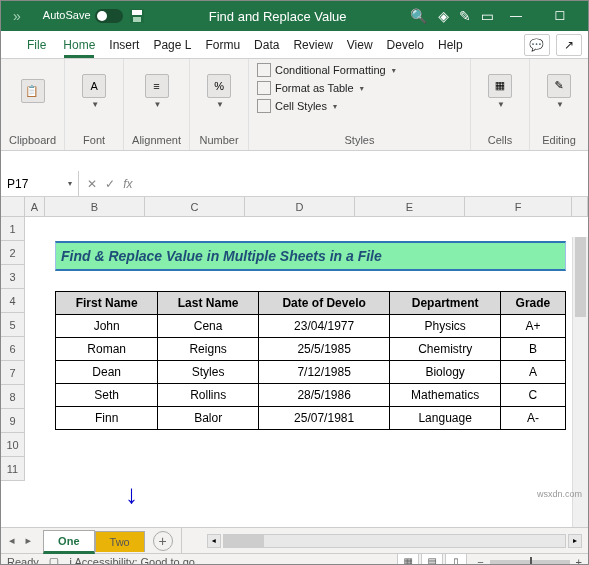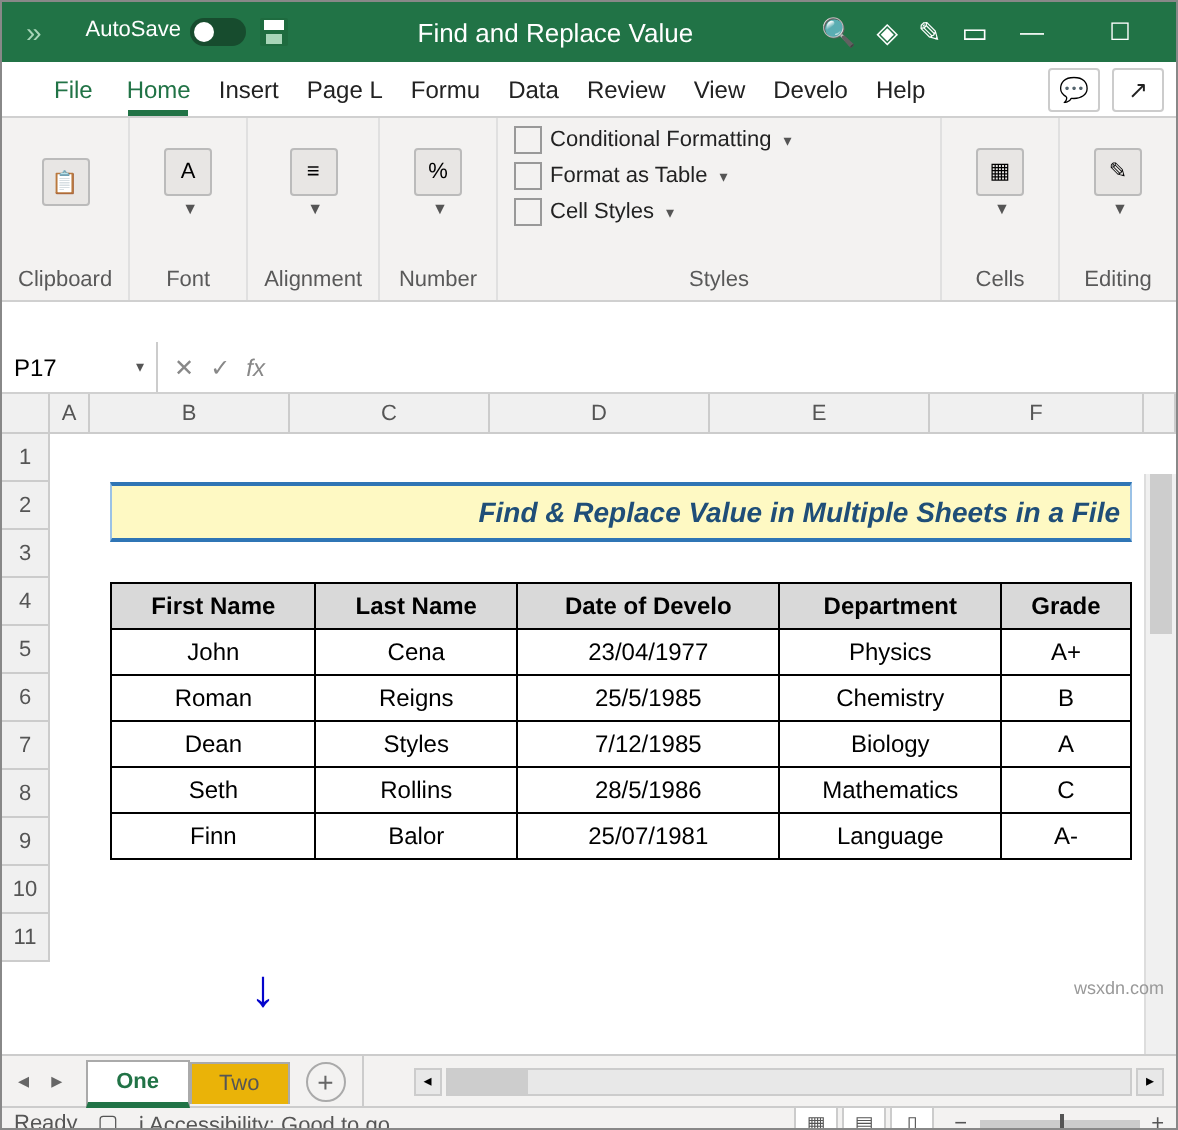--- a/index.html
+++ b/index.html
@@ -46,21 +46,21 @@
 
 
 .sheet { display:flex; height:330px; overflow:hidden; position:relative; }
 .colheads { display:flex; height:20px; background:#f0f0f0; border-bottom:1px solid #ccc; }
 .colheads div, .rowhead { border-right:1px solid #ccc; display:flex; align-items:center; justify-content:center; color:#555; font-size:11px; }
 .rowhead { width:24px; height:24px; border-bottom:1px solid #ccc; background:#f0f0f0; }
 .gridwrap { flex:1; position:relative; }
 
 
 .databox { position:absolute; left:30px; top:24px; right:22px; background:#fff; }
-.dtitle { background:#fef9c3; border:1px solid #9bc2e6; border-top:2px solid #2f75b5; border-bottom:2px solid #2f75b5; padding:5px; text-align:right; font-weight:bold; font-style:italic; color:#1f4e78; font-size:14px; }
+.dtitle { background:#86efac; border:1px solid #9bc2e6; border-top:2px solid #2f75b5; border-bottom:2px solid #2f75b5; padding:5px; text-align:left; font-weight:bold; font-style:italic; color:#1f4e78; font-size:14px; }
 .dtable { width:100%; border-collapse:collapse; margin-top:20px; }
 .dtable th { background:#d9d9d9; border:1px solid #000; padding:4px 6px; font-size:12px; font-weight:bold; }
 .dtable td { border:1px solid #000; padding:4px 6px; font-size:12px; text-align:center; }
 
 .arrow { position:absolute; left:100px; top:262px; color:#0404cc; font-size:26px; font-weight:bold; }
 
 
 .sheettabs { display:flex; align-items:center; height:26px; border-top:1px solid #ccc; background:#f3f2f1; font-size:11px; }
 .tabnav { padding:0 8px; color:#666; letter-spacing:4px; }
 .stab { padding: 4px 14px; background:#fff; border:1px solid #aaa; border-bottom:none; position:relative; top:1px; cursor:pointer; }

